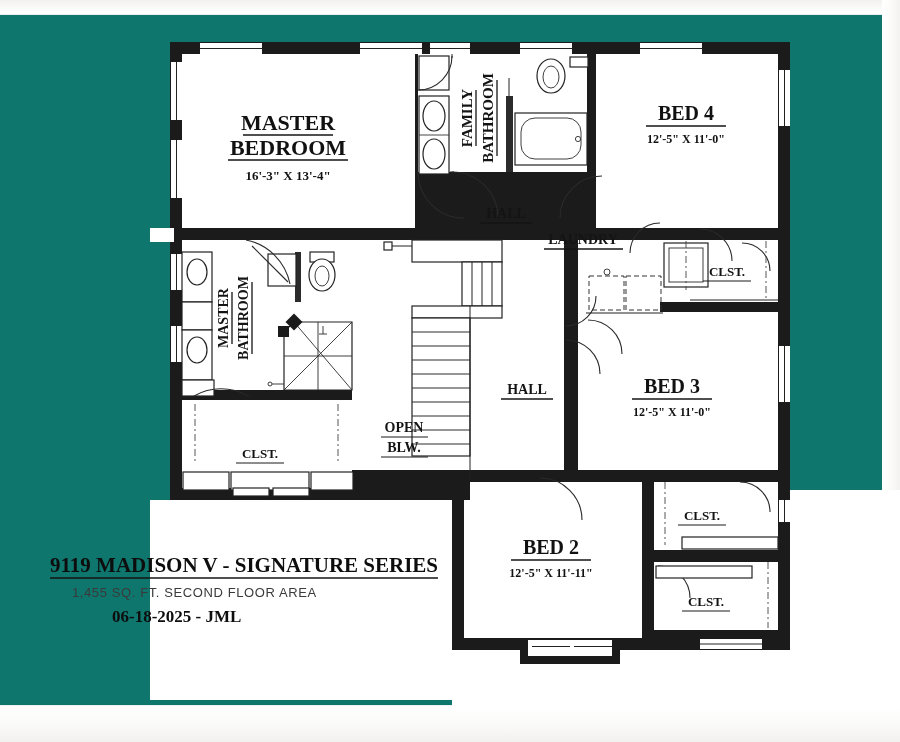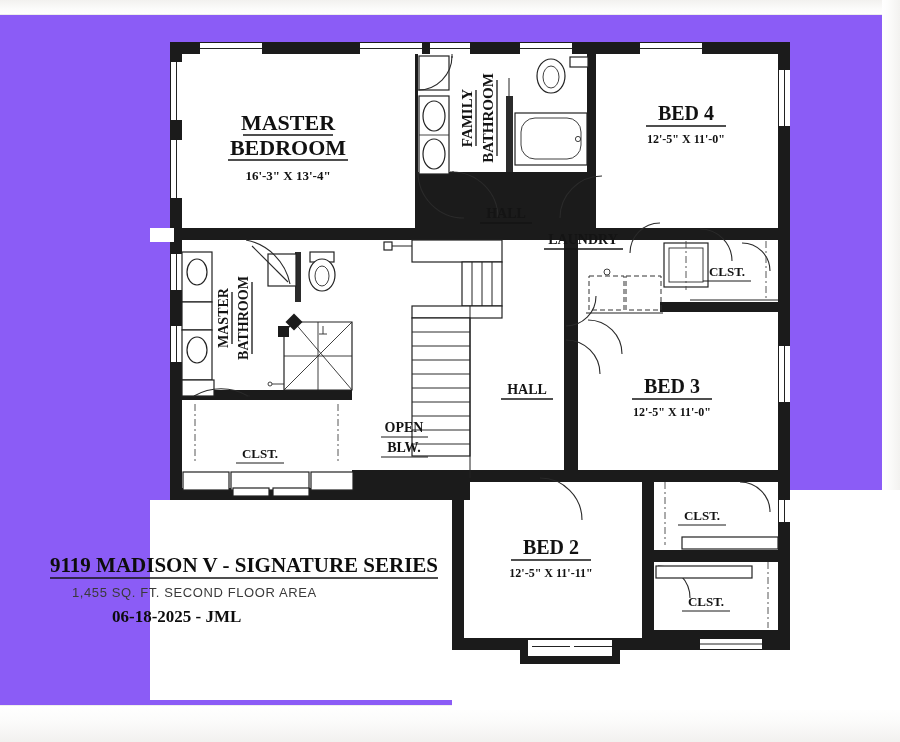--- a/index.html
+++ b/index.html
@@ -13,21 +13,21 @@
     height: 742px;
     font-family: "Liberation Serif", serif;
     overflow: hidden;
     position: relative;
   }
   #sheet {
     position: absolute;
     left: 0; top: 0;
     width: 900px;
     height: 742px;
-    background: #8b5cf6;
+    background: #0f766e;
   }
   
   .scan-edge-top {
     position: absolute;
     left: 0; top: 0; width: 900px; height: 14px;
     background: linear-gradient(to bottom, #f2f1ef 0%, #fbfbfa 60%, #ffffff 100%);
     border-bottom: 1px solid #ededeb;
   }
   .scan-edge-bottom {
     position: absolute;

